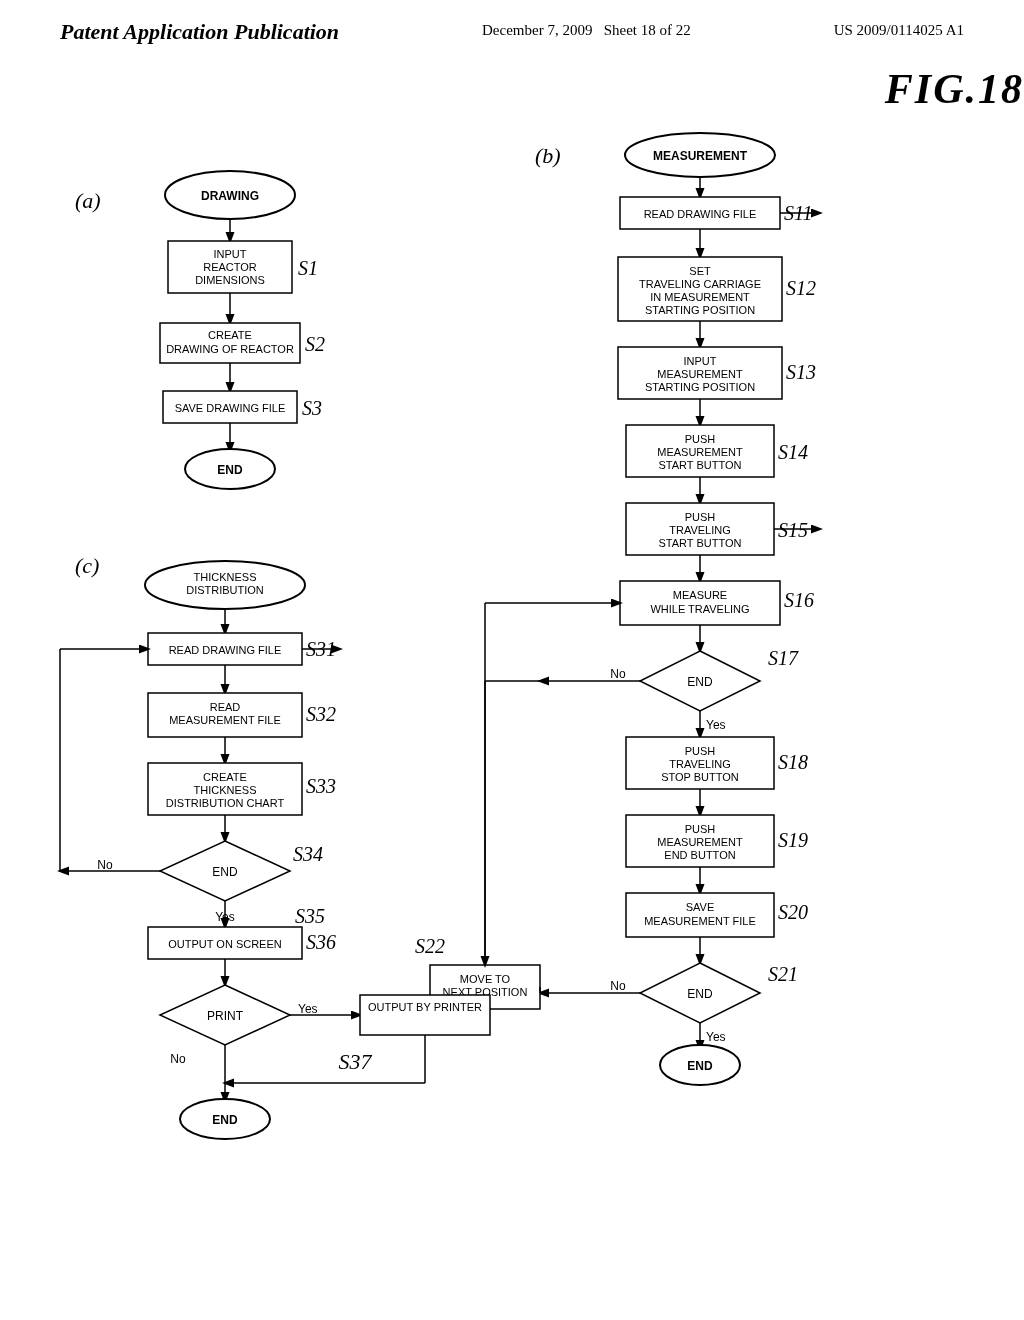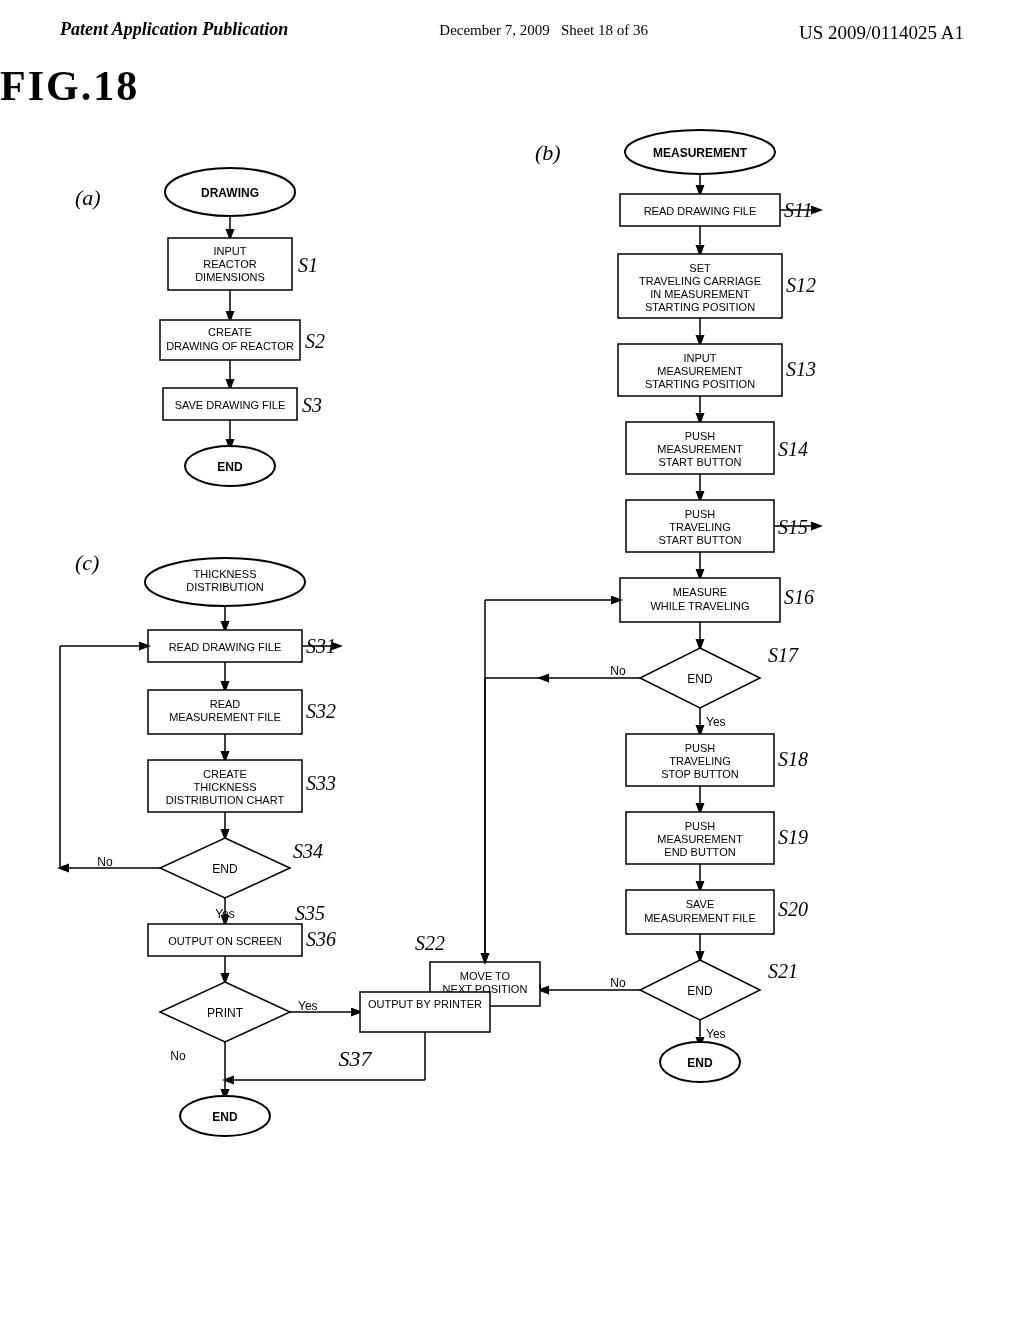--- a/index.html
+++ b/index.html
@@ -14,41 +14,42 @@
 
     
     .header {
       display: flex;
       justify-content: space-between;
       align-items: flex-start;
       padding: 18px 60px 0 60px;
       border-bottom: none;
     }
     .header-left {
-      font-size: 18px;
+      font-size: 22px;
       font-weight: bold;
       font-style: italic;
       line-height: 1.3;
     }
     .header-center {
       font-size: 15px;
       padding-top: 4px;
       text-align: center;
     }
     .header-right {
-      font-size: 19px;
+      font-size: 15px;
       padding-top: 4px;
       text-align: right;
     }
 
     
     .fig-title {
-      text-align: left;
+      text-align: right;
       font-size: 42px;
       font-weight: bold;
+      font-style: italic;
       margin-top: 18px;
       letter-spacing: 2px;
     }
 
     
     .flowchart-area {
       position: relative;
       width: 100%;
       height: 1170px;
     }
@@ -62,21 +63,21 @@
 
     
   </style>
 </head>
 <body>
 
 <div class="header">
   <div class="header-left">Patent Application Publication</div>
   <div class="header-center">
     <span>December 7, 2009</span>&nbsp;&nbsp;
-    <span>Sheet 18 of 36</span>
+    <span>Sheet 18 of 22</span>
   </div>
   <div class="header-right">US 2009/0114025 A1</div>
 </div>
 
 <div class="fig-title">FIG.18</div>
 
 <div class="flowchart-area">
 <svg class="diagram" viewBox="0 0 1024 1170" xmlns="http://www.w3.org/2000/svg">
   <defs>
     <marker id="arrowhead" markerWidth="8" markerHeight="8" refX="6" refY="3" orient="auto">

